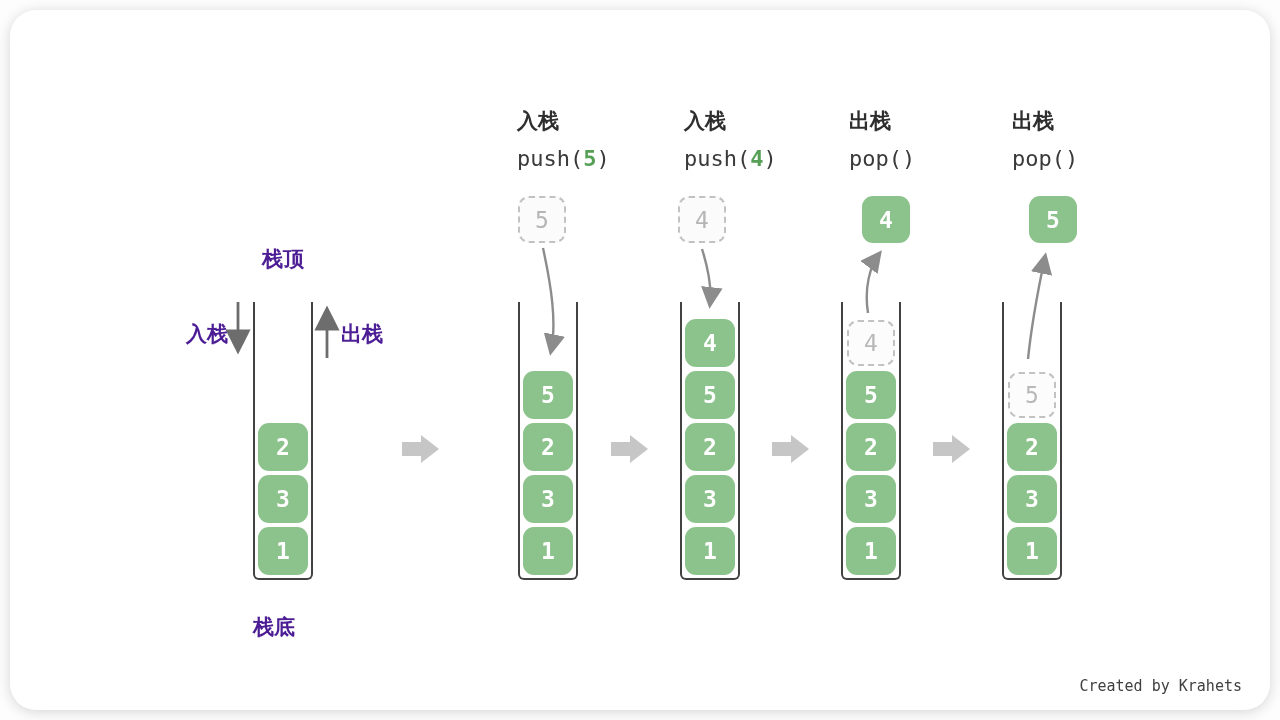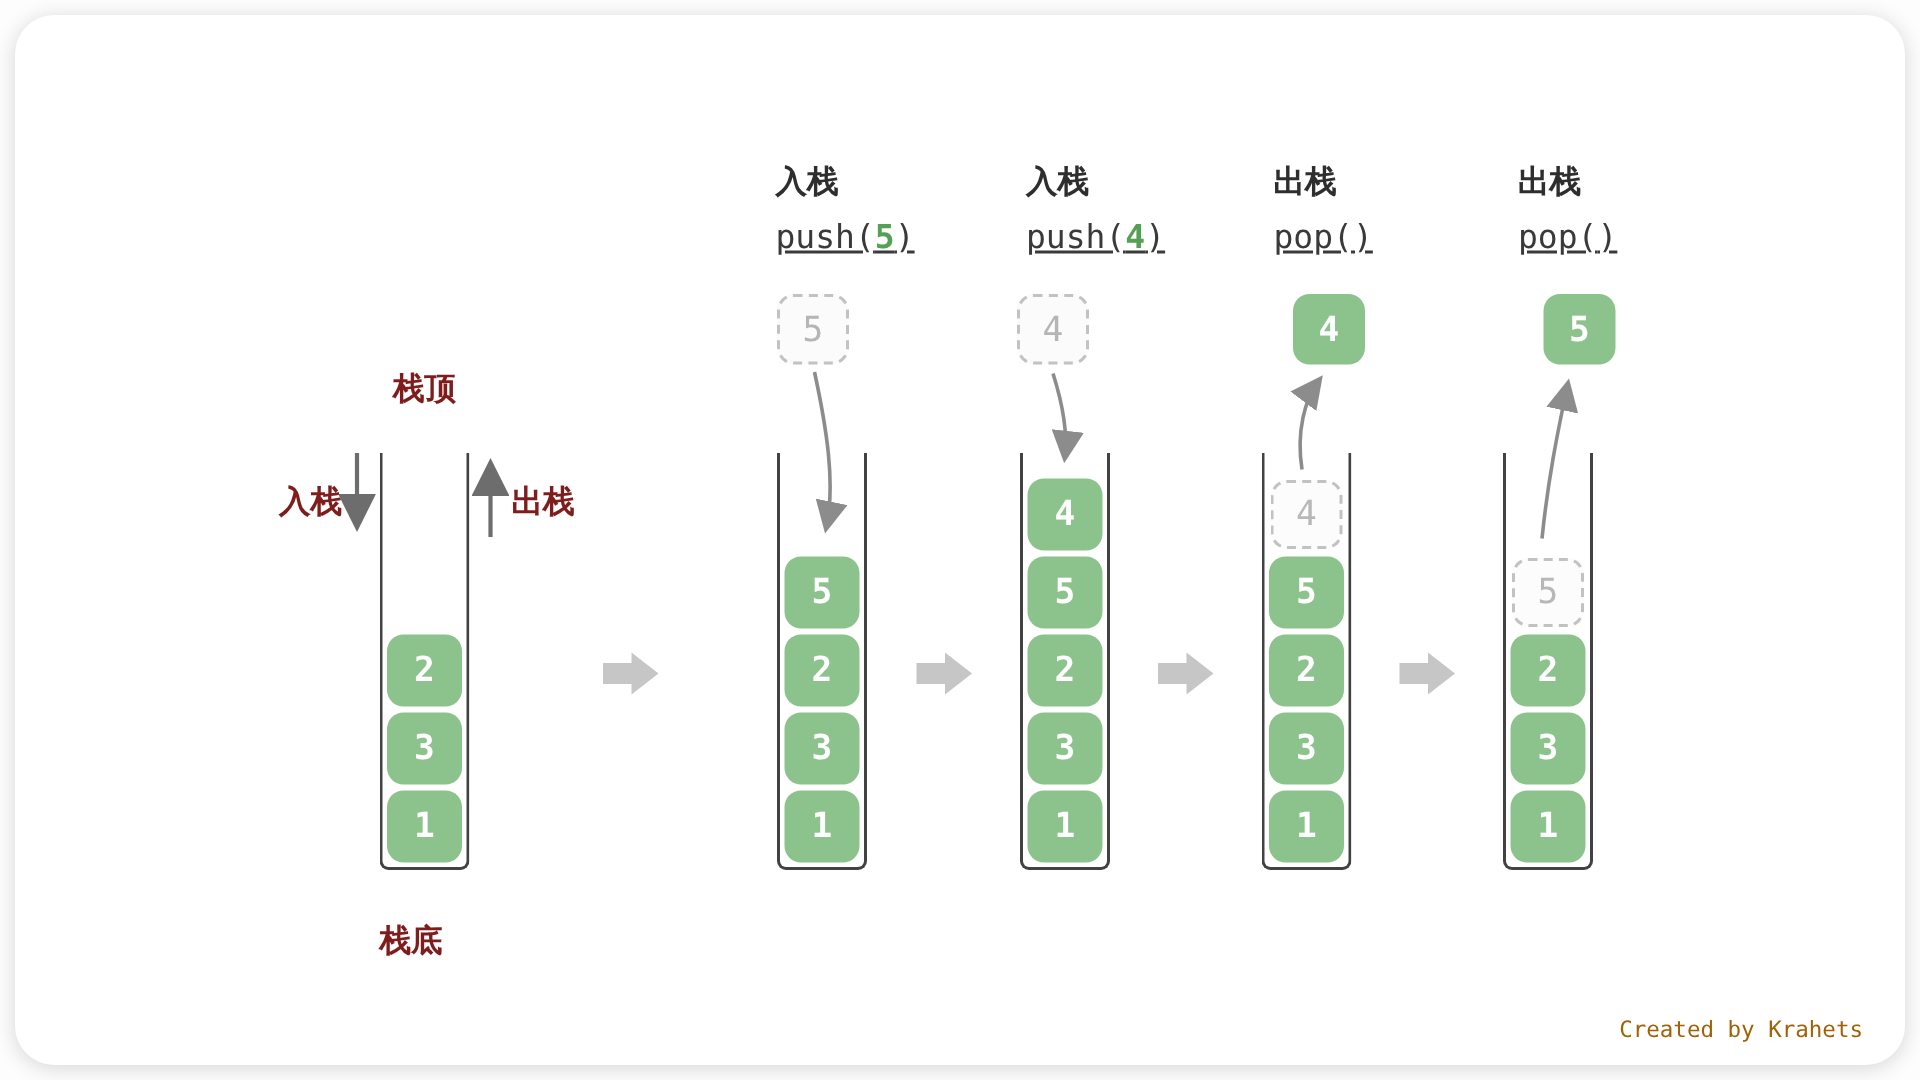--- a/index.html
+++ b/index.html
@@ -9,26 +9,26 @@
   .card { position:absolute; left:10px; top:10px; right:10px; bottom:10px;
           background:#ffffff; border-radius:26px;
           box-shadow:0 2px 14px rgba(0,0,0,0.16); }
 
   .title-box { position:absolute; left:187px; top:111px; width:193px; height:59px;
                background:#e4e4e4; border-radius:8px; display:flex;
                align-items:center; justify-content:center;
                font:bold 28px "DejaVu Sans Mono", monospace; color:#3b3b3b; }
 
   .cjk-label { position:absolute; font:bold 21px "Liberation Sans", sans-serif;
-               color:#7f1d1d; }
+               color:#4c1d95; }
 
   .op { position:absolute; top:107px; }
   .op .cn { display:block; font:bold 21px "Liberation Sans", sans-serif;
             color:#2e2e2e; margin-bottom:11px; }
-  .op .code { font:400 22px "DejaVu Sans Mono", monospace; color:#3a3a3a;text-decoration:underline; }
+  .op .code { font:400 22px "DejaVu Sans Mono", monospace; color:#3a3a3a; }
   .op .arg { color:#55a055; font-weight:bold; }
 
   .container { position:absolute; top:302px; width:60px; height:278px;
                border:2px solid #424242; border-top:none;
                border-radius:0 0 6px 6px; }
 
   .cell { position:absolute; width:50px; height:48px; border-radius:11px;
           background:#8cc28c; color:#ffffff; display:flex; align-items:center;
           justify-content:center; font:bold 23px "DejaVu Sans Mono", monospace; }
   .cell.ghost { width:48px; height:46px; background:#fcfcfc;
@@ -37,21 +37,21 @@
   .cell.floatbox.dashed { background:#fbfbfb; border:2px dashed #c2c2c2;
                           color:#b5b5b5; font-weight:400; }
 
   svg.overlay { position:absolute; left:0; top:0; width:1280px; height:720px;
                 pointer-events:none; }
   .curve { fill:none; stroke:#8c8c8c; stroke-width:2.4px; }
   .sidearrow { fill:none; stroke:#6d6d6d; stroke-width:2.8px; }
   .chev { fill:#c6c6c6; }
 
   .watermark { position:absolute; right:38px; bottom:25px;
-               font:400 15px "DejaVu Sans Mono", monospace; color:#a16207;text-align:center; }
+               font:400 15px "DejaVu Sans Mono", monospace; color:#404040;text-align:center; }
 </style>
 </head>
 <body>
 
 <div id="stage">
   <div class="card"></div>
 
 
   <div class="op" style="left:517px">
     <span class="cn">入栈</span>

